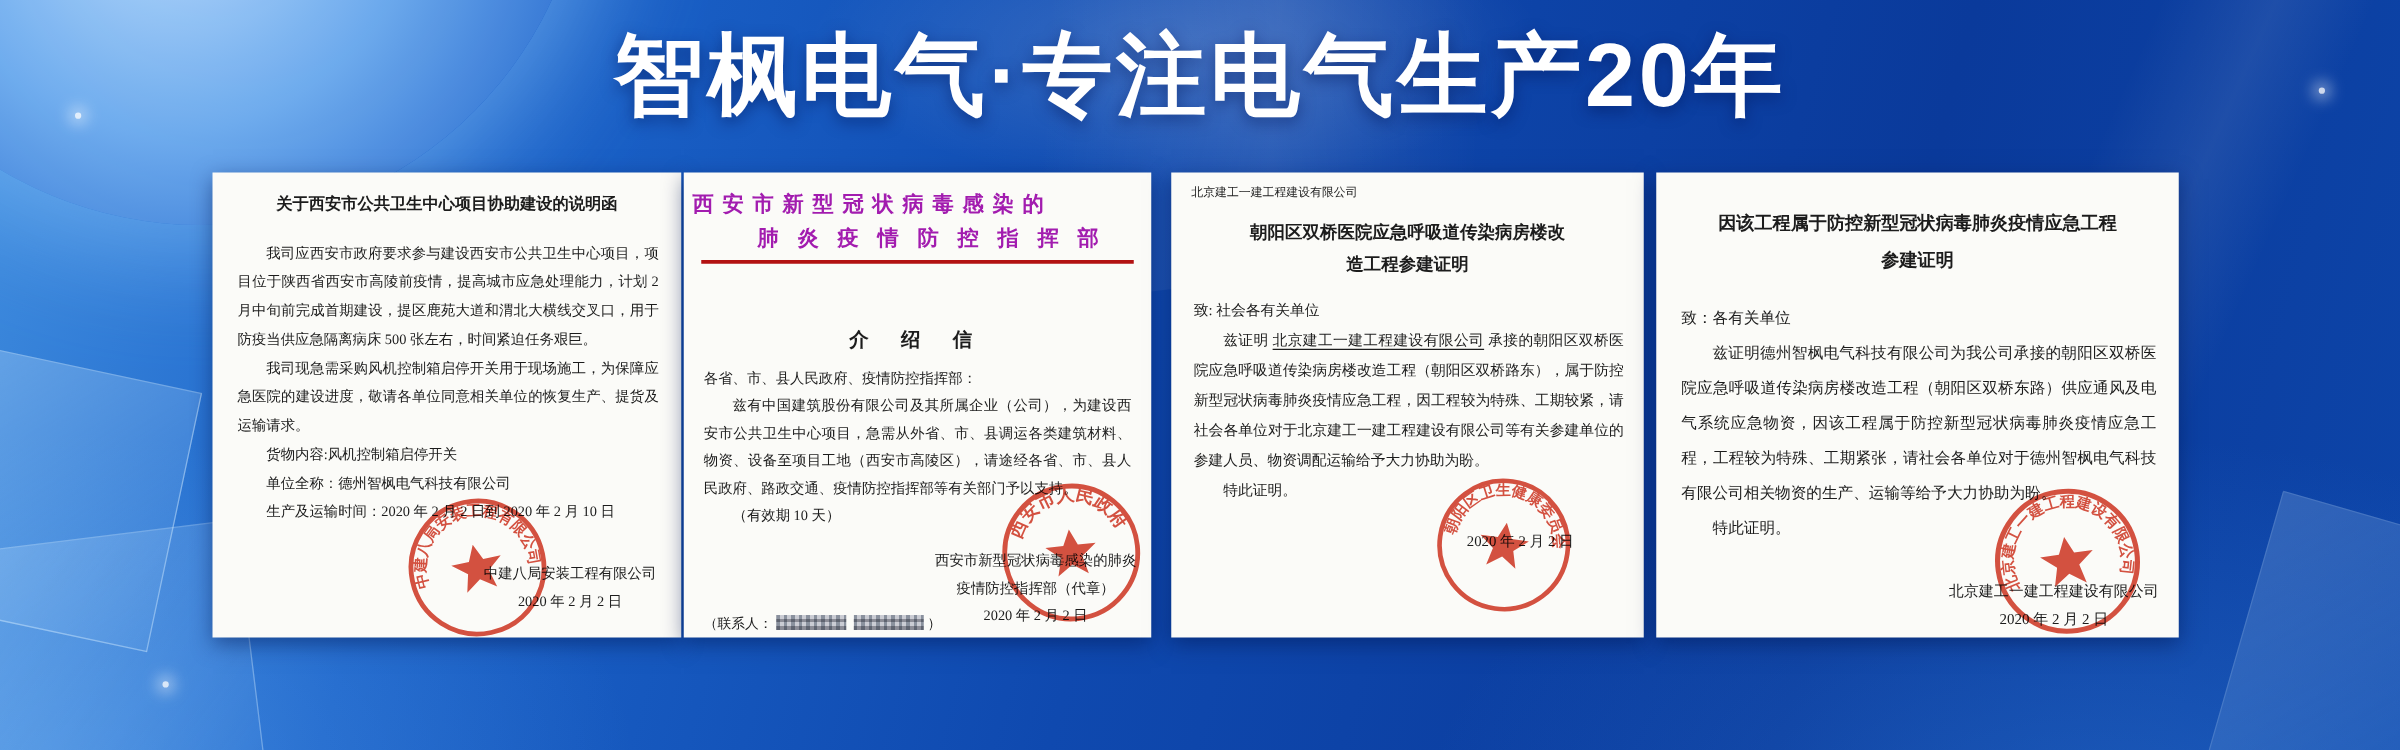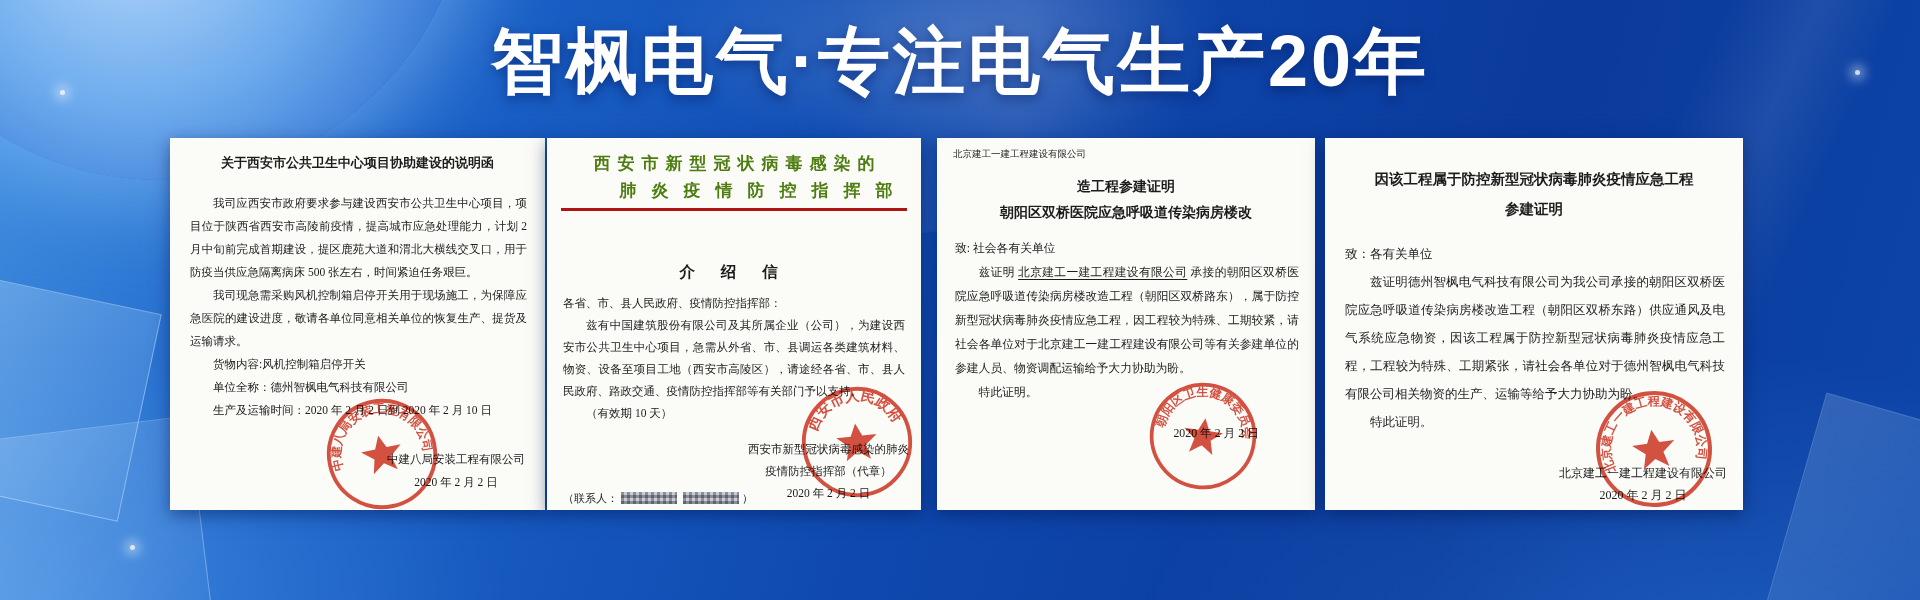--- a/index.html
+++ b/index.html
@@ -47,21 +47,21 @@
   .doc3{left:937px;width:378px;}
   .doc4{left:1325px;width:418px;}
 
   
   .d1-title{position:absolute;top:16px;left:0;right:0;text-align:center;font-weight:bold;font-size:13px;}
   .d1-body{position:absolute;top:54px;left:20px;right:18px;font-size:11.5px;line-height:23px;text-align:justify;}
   .d1-body .item{text-indent:2em;}
   .d1-sig{position:absolute;top:310px;right:20px;text-align:center;font-size:11.5px;line-height:23px;}
 
   
-  .d2-head{position:absolute;top:12px;left:0;right:0;text-align:center;color:#4d7c0f;font-weight:bold;
+  .d2-head{position:absolute;top:12px;left:0;right:0;text-align:left;color:#a21caf;font-weight:bold;
     font-size:17px;line-height:27px;}
   .d2-head .l1{letter-spacing:7px;padding-left:7px;display:block;}
   .d2-head .l2{letter-spacing:15px;padding-left:15px;display:block;margin-left:44px;}
   .d2-rule{position:absolute;top:70px;left:14px;right:14px;height:3px;background:#b31212;}
   .d2-sub{position:absolute;top:124px;left:0;right:0;text-align:center;font-weight:bold;
     font-size:15.5px;letter-spacing:11px;}
   .d2-body{position:absolute;top:154px;left:16px;right:16px;font-size:11.5px;line-height:22px;text-align:justify;}
   .d2-body .salutation{text-indent:0;}
   .d2-sig{position:absolute;top:300px;right:12px;text-align:center;font-size:11.5px;line-height:22px;}
   .d2-contact{position:absolute;left:16px;bottom:4px;font-size:11px;}
@@ -156,22 +156,22 @@
       <circle cx="60" cy="60" r="55" fill="none" stroke="#d23a28" stroke-width="4"></circle>
       <path id="ringB" d="M 60,103 A 43,43 0 1 1 60,17 A 43,43 0 1 1 60,103" fill="none"></path>
       <text fill="#d23a28" font-size="15"><textPath href="#ringB" startOffset="50%" text-anchor="middle">西安市人民政府</textPath></text>
       <polygon points="60,40.8 66.1,54 80.9,54 68.8,63.9 72.7,78.7 60,69.9 47.4,78.7 51.2,63.9 39.1,54 54,54" fill="#d23a28"></polygon>
     </svg>
   </div>
 
   <div class="doc doc3">
     <div class="d3-letterhead">北京建工一建工程建设有限公司</div>
     <div class="d3-title">
+      <div>朝阳区双桥医院应急呼吸道传染病房楼改</div>
       <div>造工程参建证明</div>
-      <div>朝阳区双桥医院应急呼吸道传染病房楼改</div>
     </div>
     <div class="d3-body">
       <p class="salutation">致: 社会各有关单位</p>
       <p><span>兹证明 </span><span class="uline">北京建工一建工程建设有限公司</span><span> 承接的朝阳区双桥医院应急呼吸道传染病房楼改造工程（朝阳区双桥路东），属于防控新型冠状病毒肺炎疫情应急工程，因工程较为特殊、工期较紧，请社会各单位对于北京建工一建工程建设有限公司等有关参建单位的参建人员、物资调配运输给予大力协助为盼。</span></p>
       <p>特此证明。</p>
     </div>
     <div class="d3-date">2020 年 2 月 2 日</div>
     <svg class="stamp d3-stamp" viewBox="0 0 120 120">
       <circle cx="60" cy="60" r="55" fill="none" stroke="#d23a28" stroke-width="4"></circle>
       <path id="ringC" d="M 60,103 A 43,43 0 1 1 60,17 A 43,43 0 1 1 60,103" fill="none"></path>

